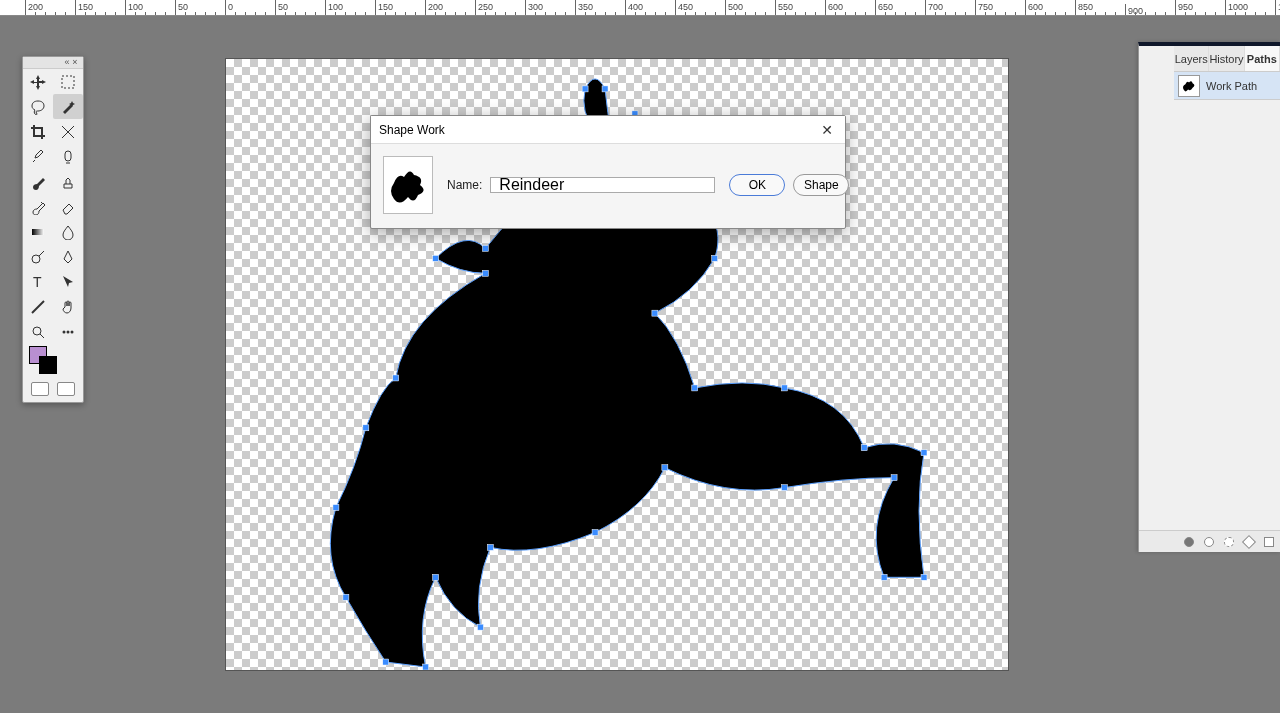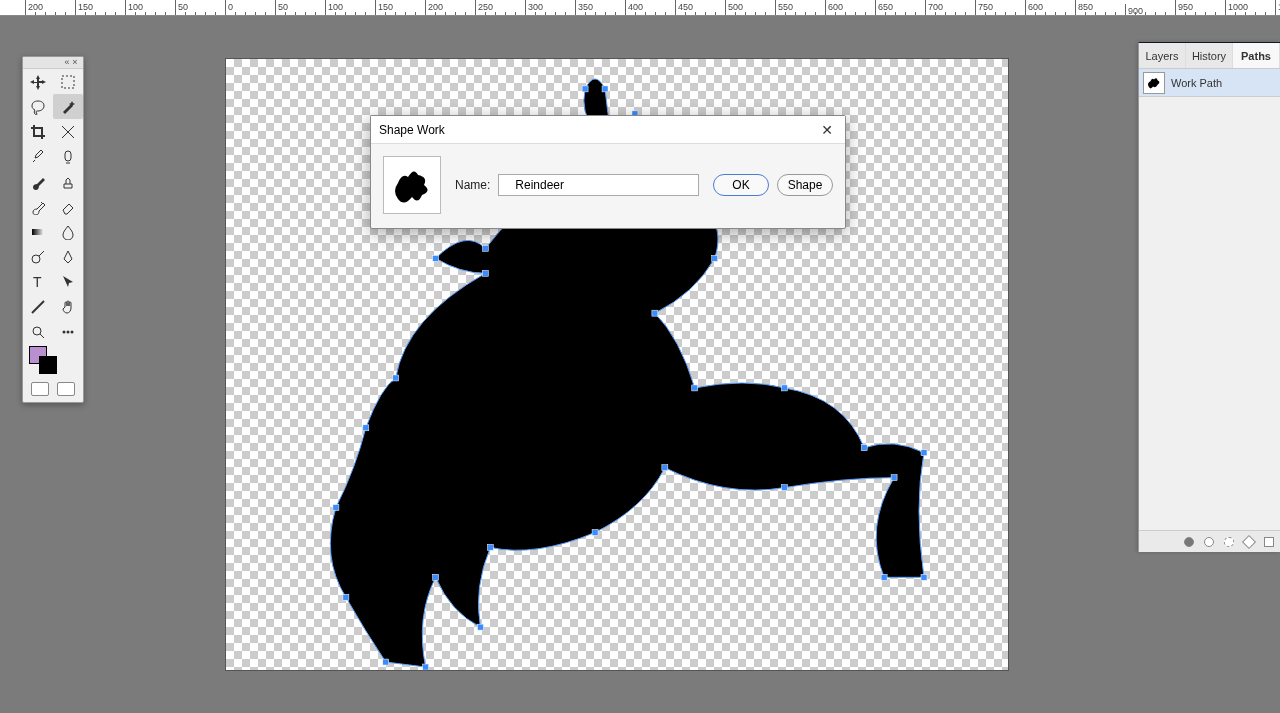--- a/index.html
+++ b/index.html
@@ -27,21 +27,21 @@
 .tool-btn { height: 25px; display: flex; align-items: center; justify-content: center; cursor: pointer; border-radius: 2px; }
 .tool-btn.sel { background: #d0d0d0; }
 .tool-btn svg { width: 16px; height: 16px; }
 .tool-colors { padding: 6px 4px 4px; position: relative; height: 36px; }
 .fg-swatch { position: absolute; left: 6px; top: 2px; width: 18px; height: 18px; border: 1px solid #000; }
 .bg-swatch { position: absolute; left: 16px; top: 12px; width: 18px; height: 18px; border: 1px solid #000; }
 .mode-row { display: flex; padding: 2px 4px 6px; gap: 8px; justify-content: center; }
 .mode-btn { width: 18px; height: 14px; border: 1px solid #888; background: #fff; border-radius: 2px; }
 
 
-.panels { position: absolute; right: 0; top: 42px; width: 142px; background: #f0f0f0; border-left: 1px solid #999; border-top: 1px solid #0f172a; height: 510px; box-shadow: -1px 0 4px rgba(0,0,0,.2); }
+.panels { position: absolute; right: 0; top: 42px; width: 142px; background: #f0f0f0; border-left: 1px solid #999; border-top: 4px solid #0f172a; height: 510px; box-shadow: -1px 0 4px rgba(0,0,0,.2); padding-left: 35px; }
 .panel-tabs { display: flex; border-bottom: 1px solid #ccc; background: #e8e8e8; height: 26px; }
 .ptab { flex: 1; font-size: 11px; display: flex; align-items: center; justify-content: center; cursor: pointer; color: #333; border-right: 1px solid #ddd; }
 .ptab.active { background: #f8f8f8; font-weight: 600; }
 .path-row { display: flex; align-items: center; height: 28px; padding: 2px 4px; gap: 6px; background: #d6e4f5; border-bottom: 1px solid #ccc; }
 .path-thumb { width: 22px; height: 22px; background: #fff; border: 1px solid #999; display: flex; align-items: center; justify-content: center; }
 .path-thumb svg { width: 18px; height: 18px; }
 .path-label { font-size: 11px; color: #333; }
 .panel-footer { position: absolute; bottom: 0; left: 0; right: 0; height: 22px; border-top: 1px solid #ccc; background: #eaeaea; display: flex; align-items: center; justify-content: flex-end; gap: 10px; padding-right: 6px; }
 .pf-ico { width: 10px; height: 10px; border: 1px solid #888; background: #fff; }
 .pf-ico.circle { border-radius: 50%; }
@@ -52,21 +52,21 @@
 
 .dialog { position: absolute; left: 370px; top: 115px; width: 476px; background: #f5f5f5; border: 1px solid #888; box-shadow: 0 4px 18px rgba(0,0,0,.35); border-radius: 2px; }
 .dlg-title { height: 28px; display: flex; align-items: center; padding: 0 8px; font-size: 12px; border-bottom: 1px solid #ddd; background: #fff; }
 .dlg-title .spacer { flex: 1; }
 .dlg-close { width: 20px; height: 20px; display: flex; align-items: center; justify-content: center; cursor: pointer; font-size: 14px; color: #333; }
 .dlg-body { display: flex; padding: 12px 12px 14px; gap: 14px; align-items: center; }
 .dlg-thumb { width: 58px; height: 58px; background: #fff; border: 1px solid #bbb; display: flex; align-items: center; justify-content: center; }
 .dlg-thumb svg { width: 48px; height: 48px; }
 .dlg-mid { flex: 1; display: flex; align-items: center; gap: 8px; }
 .dlg-mid label { font-size: 12px; color: #222; }
-.dlg-mid input { flex: 1; height: 22px; border: 1px solid #aaa; padding: 0 16px; font-size: 12px; background: #fff; }
+.dlg-mid input { flex: 1; height: 16px; border: 1px solid #aaa; padding: 0 8px; font-size: 16px; background: #fff; }
 .dlg-btns { display: flex; flex-direction: row; gap: 8px; }
 .dlg-btns button { width: 56px; height: 22px; font-size: 12px; background: #f9f9f9; border: 1px solid #999; border-radius: 11px; cursor: pointer; }
 .dlg-btns button:first-child { border-color: #4a7bd8; }
 </style>
 </head>
 <body>
 
 <div class="ruler-h" id="rulerH">
     <div class="tick " style="left: 25px; height: 16px; top: 0px;">
       <span>200</span>

